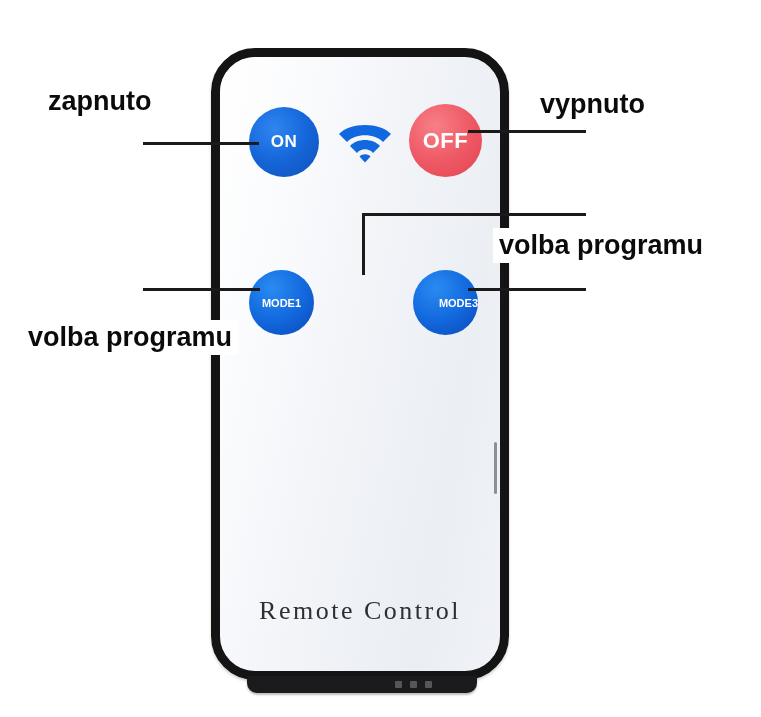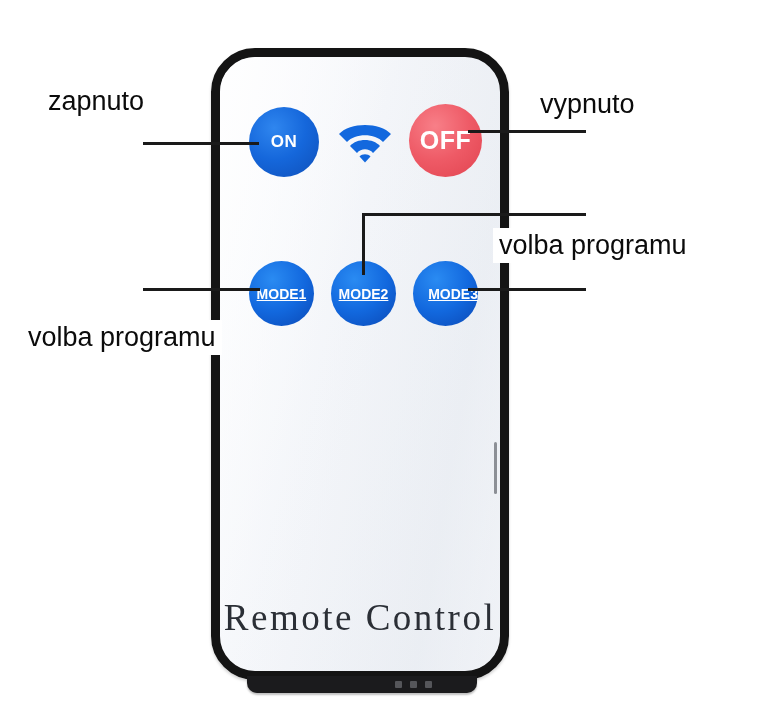--- a/index.html
+++ b/index.html
@@ -85,32 +85,31 @@
     width: 70px; height: 70px;
     background: radial-gradient(circle at 36% 30%, #2f86ef 0%, #1567db 48%, #0f4fb8 100%);
     font-size: 17px;
     font-weight: 600;
     letter-spacing: 0.5px;
   }
   .btn-off {
     left: 409px; top: 104px;
     width: 73px; height: 73px;
     background: radial-gradient(circle at 36% 30%, #f87f88 0%, #ee5a66 50%, #e1434f 100%);
-    font-size: 25px;
+    font-size: 22px;
     font-weight: 600;
     letter-spacing: 0.5px;
   }
   .btn-mode {
     width: 65px; height: 65px;
-    top: 261px;
+    top: 270px;
     background: radial-gradient(circle at 36% 28%, #2a8bf2 0%, #1268de 52%, #0b48b4 100%);
-    font-size: 14px;
+    font-size: 11px;
     font-weight: 600;
     letter-spacing: 0px;
-    text-decoration: underline;
   }
   .btn-mode1 { left: 249px; }
   .btn-mode2 { left: 331px; }
   .btn-mode3 { left: 413px; justify-content: flex-end; }
 
   
   .wifi-icon {
     position: absolute;
     left: 336px;
     top: 118px;
@@ -119,39 +118,39 @@
   }
 
   
   .brand-text {
     position: absolute;
     left: 211px;
     top: 596px;
     width: 298px;
     text-align: center;
     font-family: "Liberation Serif", serif;
-    font-size: 37px;
+    font-size: 26px;
     color: #2b2f36;
     letter-spacing: 2.5px;
     white-space: nowrap;
   }
 
   
   .leader {
     position: absolute;
     background: #1a1a1a;
   }
   .leader-h { height: 3px; }
   .leader-v { width: 3px; }
 
   
   .anno {
     position: absolute;
     font-family: "Liberation Sans", sans-serif;
-    font-weight: normal;
+    font-weight: bold;
     font-size: 27px;
     color: #0b0b0b;
     background: #ffffff;
     white-space: nowrap;
     padding: 2px 6px;
     line-height: 1.15;
   }
   .anno-zapnuto   { left: 42px;  top: 84px; }
   .anno-vypnuto   { left: 534px; top: 87px; }
   .anno-volba-r   { left: 493px; top: 228px; }
@@ -178,23 +177,20 @@
   </div>
 
   <div class="btn btn-off">
     <span>OFF</span>
   </div>
 
   <div class="btn btn-mode btn-mode1">
     <span>MODE1</span>
   </div>
 
-  <div class="btn btn-mode btn-mode2">
-    <span>MODE2</span>
-  </div>
 
   <div class="btn btn-mode btn-mode3">
     <span>MODE3</span>
   </div>
 
   <div class="wifi-icon">
     <svg viewBox="0 0 58 46" width="58" height="46" xmlns="http://www.w3.org/2000/svg">
       <path d="M3 16 C14 4, 44 4, 55 16 L47 24 C39 15, 19 15, 11 24 Z" fill="#1268de"></path>
       <path d="M14 28 C21 20, 37 20, 44 28 L37 35 C33 30, 25 30, 21 35 Z" fill="#1268de"></path>
       <path d="M23.5 38.5 C26 35.5, 32 35.5, 34.5 38.5 L29 44.5 Z" fill="#1268de"></path>

